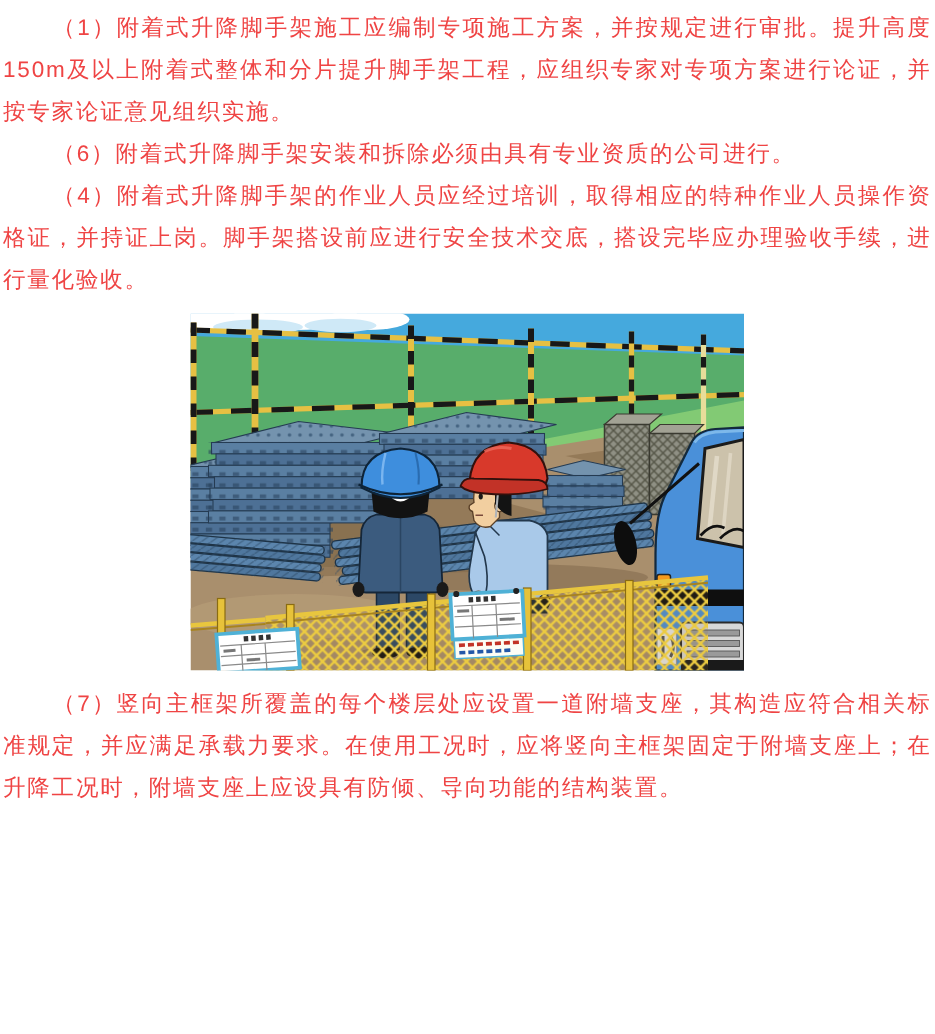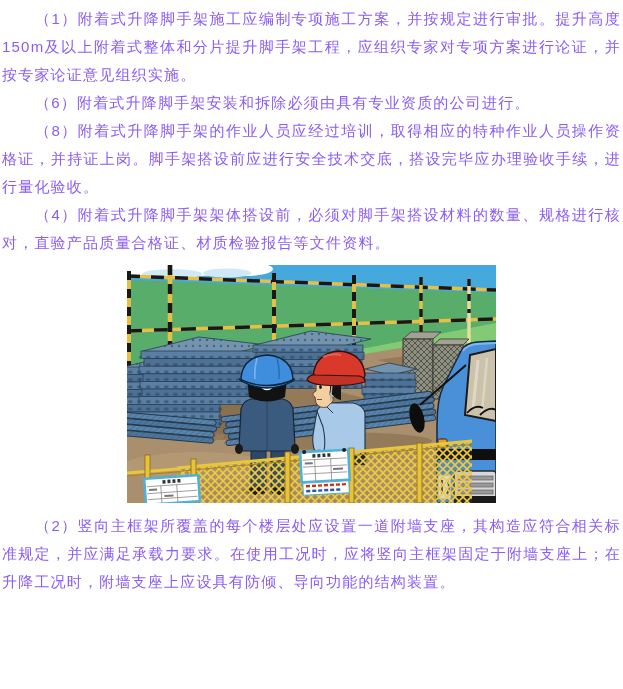--- a/index.html
+++ b/index.html
@@ -6,40 +6,39 @@
   body{
     width:623px;height:689px;overflow:hidden;
     font-family:"Liberation Sans","DejaVu Sans",sans-serif;
   }
   .doc{padding:5px 2px 0 2px;}
   p.para{
     margin:0;
     font-size:15px;
     line-height:28px;
     letter-spacing:1.2px;
-    color:#8b5cf6;
+    color:#ef4444;
     text-indent:33px;
     text-align:justify;
     word-break:break-all;
   }
   .figure{
     width:369px;height:238px;
     margin:8px auto 9px auto;
     position:relative;
   }
   .figure svg{display:block;width:369px;height:238px;}
 </style>
 </head>
 <body>
 
 <div class="doc">
   <p class="para">（1）附着式升降脚手架施工应编制专项施工方案，并按规定进行审批。提升高度150m及以上附着式整体和分片提升脚手架工程，应组织专家对专项方案进行论证，并按专家论证意见组织实施。</p>
   <p class="para">（6）附着式升降脚手架安装和拆除必须由具有专业资质的公司进行。</p>
-  <p class="para">（8）附着式升降脚手架的作业人员应经过培训，取得相应的特种作业人员操作资格证，并持证上岗。脚手架搭设前应进行安全技术交底，搭设完毕应办理验收手续，进行量化验收。</p>
-  <p class="para">（4）附着式升降脚手架架体搭设前，必须对脚手架搭设材料的数量、规格进行核对，直验产品质量合格证、材质检验报告等文件资料。</p>
+  <p class="para">（4）附着式升降脚手架的作业人员应经过培训，取得相应的特种作业人员操作资格证，并持证上岗。脚手架搭设前应进行安全技术交底，搭设完毕应办理验收手续，进行量化验收。</p>
 
   <div class="figure">
     <svg viewBox="0 0 369 238" xmlns="http://www.w3.org/2000/svg">
       <defs>
         <pattern id="slots" width="9" height="7.4" patternUnits="userSpaceOnUse">
           <rect x="1.2" y="2.2" width="4.2" height="2.6" fill="#27405a" opacity="0.55"></rect>
         </pattern>
         <pattern id="holes" width="7" height="6" patternUnits="userSpaceOnUse">
           <circle cx="3" cy="3" r="1.2" fill="#31506e" opacity="0.7"></circle>
         </pattern>
@@ -286,14 +285,14 @@
             <rect x="184" y="224" width="4" height="2.4" fill="#2357a8"></rect>
           <rect x="190" y="224" width="4" height="2.4" fill="#2357a8"></rect>
             <rect x="196" y="224" width="4" height="2.4" fill="#2357a8"></rect>
           <rect x="202" y="224" width="4" height="2.4" fill="#2357a8"></rect>
             <rect x="208" y="224" width="4" height="2.4" fill="#2357a8"></rect>
         </g>
       </g>
     </svg>
   </div>
 
-  <p class="para">（2）竖向主框架所覆盖的每个楼层处应设置一道附墙支座，其构造应符合相关标准规定，并应满足承载力要求。在使用工况时，应将竖向主框架固定于附墙支座上；在升降工况时，附墙支座上应设具有防倾、导向功能的结构装置。</p>
+  <p class="para">（7）竖向主框架所覆盖的每个楼层处应设置一道附墙支座，其构造应符合相关标准规定，并应满足承载力要求。在使用工况时，应将竖向主框架固定于附墙支座上；在升降工况时，附墙支座上应设具有防倾、导向功能的结构装置。</p>
 </div>
 
 </body></html>

